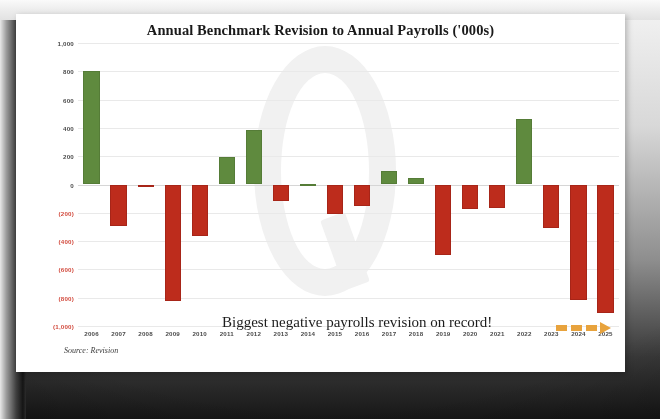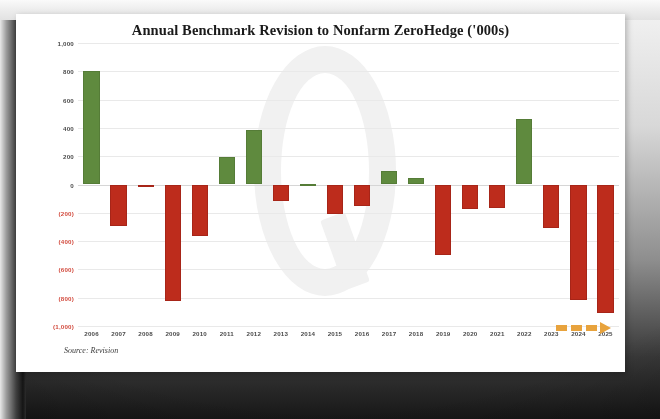--- a/index.html
+++ b/index.html
@@ -209,21 +209,21 @@
   <div class="frame-left"></div>
   <div class="frame-top"></div>
 
   <div class="card">
 
     <div class="watermark">
       <div class="ring"></div>
       <div class="tail"></div>
     </div>
 
-    <div class="chart-title">Annual Benchmark Revision to Nonfarm ZeroHedge ('000s)</div>
+    <div class="chart-title">Annual Benchmark Revision to Annual Payrolls ('000s)</div>
 
     <div class="ylabels" id="ylabels">
         <div class="ylabel" style="top: 0px;">1,000</div>
         <div class="ylabel" style="top: 28.3px;">800</div>
         <div class="ylabel" style="top: 56.6px;">600</div>
         <div class="ylabel" style="top: 84.9px;">400</div>
         <div class="ylabel" style="top: 113.2px;">200</div>
         <div class="ylabel" style="top: 141.5px;">0</div>
         <div class="ylabel neg" style="top: 169.8px;">(200)</div>
         <div class="ylabel neg" style="top: 198.1px;">(400)</div>
@@ -282,20 +282,21 @@
         <div class="xlabel" style="left: 324.6px; width: 27.05px;">2018</div>
         <div class="xlabel" style="left: 351.65px; width: 27.05px;">2019</div>
         <div class="xlabel" style="left: 378.7px; width: 27.05px;">2020</div>
         <div class="xlabel" style="left: 405.75px; width: 27.05px;">2021</div>
         <div class="xlabel" style="left: 432.8px; width: 27.05px;">2022</div>
         <div class="xlabel" style="left: 459.85px; width: 27.05px;">2023</div>
         <div class="xlabel" style="left: 486.9px; width: 27.05px;">2024</div>
         <div class="xlabel" style="left: 513.95px; width: 27.05px;">2025</div>
       </div>
 
+    <div class="annotation">Biggest negative payrolls revision on record!</div>
     <div class="arrow">
       <div class="dash" style="left:0px"></div>
       <div class="dash" style="left:15px"></div>
       <div class="dash" style="left:30px"></div>
       <div class="head"></div>
     </div>
 
     <div class="source">Source: Revision</div>
   </div>
 </div>

